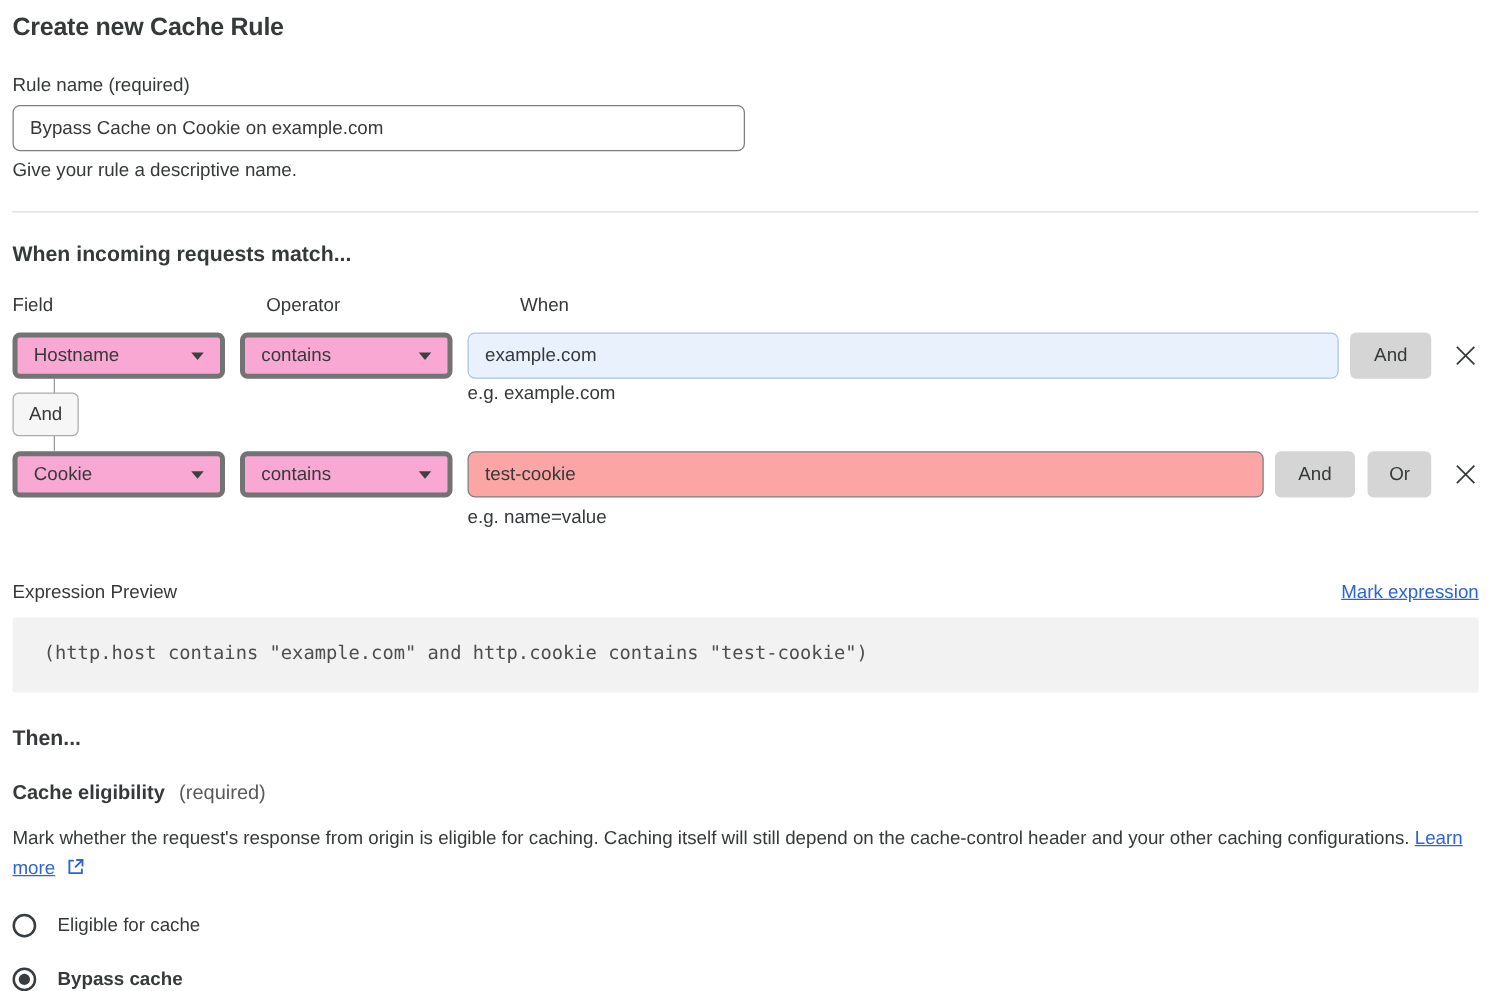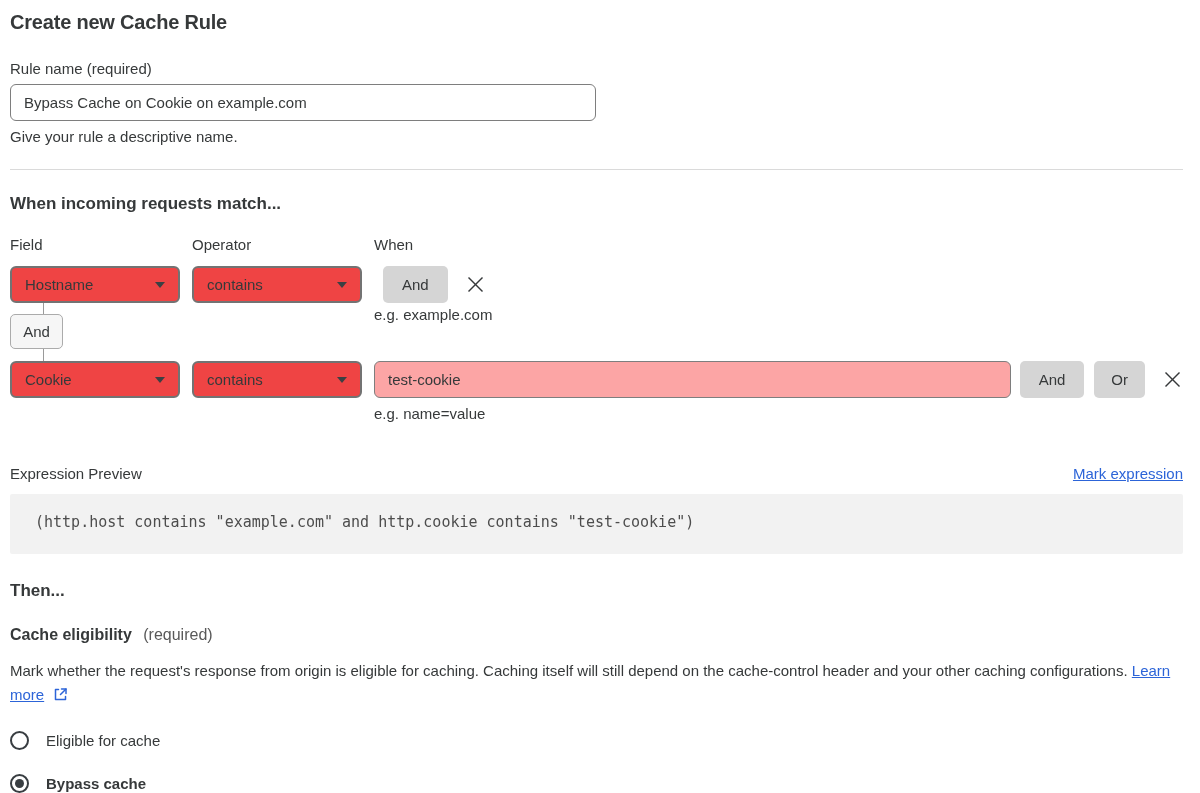--- a/index.html
+++ b/index.html
@@ -26,27 +26,27 @@
     padding: 0 13px; font-size: 15px;
     font-family: inherit; color: #36393a; background: #fff;
     outline: none;
   }
   .helper-text { margin-top: 7px; font-size: 15px; }
 
   .divider { margin-top: 24px; border: none; border-top: 1px solid #dadada; }
 
   .section-heading { margin: 0; margin-top: 24px; font-size: 17px; font-weight: 700; }
 
-  .col-labels { display: flex; margin-top: 22px; font-size: 15px; }
+  .col-labels { display: flex; margin-top: 22px; font-size: 15px; gap: 21px; }
   .col-field, .col-op { width: 170px; margin-right: 12px; }
 
   .match-row { display: flex; margin-top: 13px; height: 37px; align-items: stretch; }
   .select-box {
     width: 170px; margin-right: 12px;
-    border: 2px solid #737373; border-radius: 6px; background: #ef4444;
+    border: 4px solid #737373; border-radius: 6px; background: #f9a8d4;
     display: flex; align-items: center; justify-content: space-between;
     padding: 0 13px; font-size: 15px; cursor: pointer;
   }
   .caret-down {
     width: 0; height: 0;
     border-left: 5px solid transparent; border-right: 5px solid transparent;
     border-top: 6px solid #3c4043;
   }
   .value-input {
     flex: 1; min-width: 0; height: 37px;
@@ -141,20 +141,21 @@
 
   <div class="match-row">
     <div class="select-box">
       <span>Hostname</span>
       <span class="caret-down"></span>
     </div>
     <div class="select-box">
       <span>contains</span>
       <span class="caret-down"></span>
     </div>
+    <input type="text" class="value-input highlighted" value="example.com" style="">
     <div class="row-actions">
       <button class="gray-btn">And</button>
       <button class="close-btn">
         <svg width="19" height="19" viewBox="0 0 19 19">
           <line x1="2.5" y1="2.5" x2="16.5" y2="16.5" stroke="#36393a" stroke-width="1.4"></line>
           <line x1="16.5" y1="2.5" x2="2.5" y2="16.5" stroke="#36393a" stroke-width="1.4"></line>
         </svg>
       </button>
     </div>
   </div>

